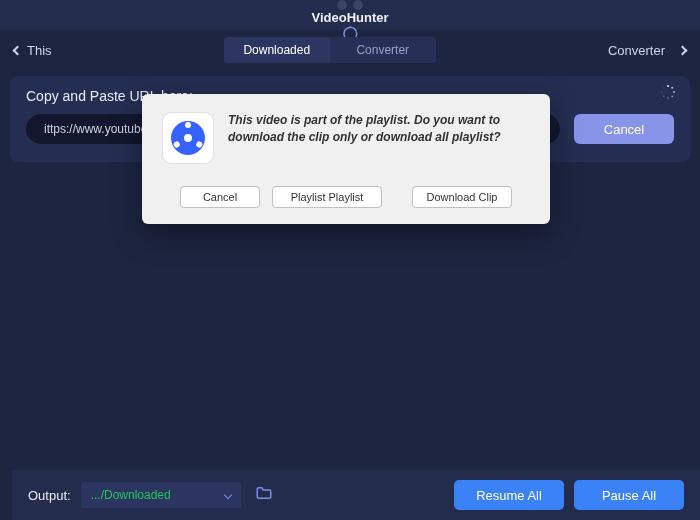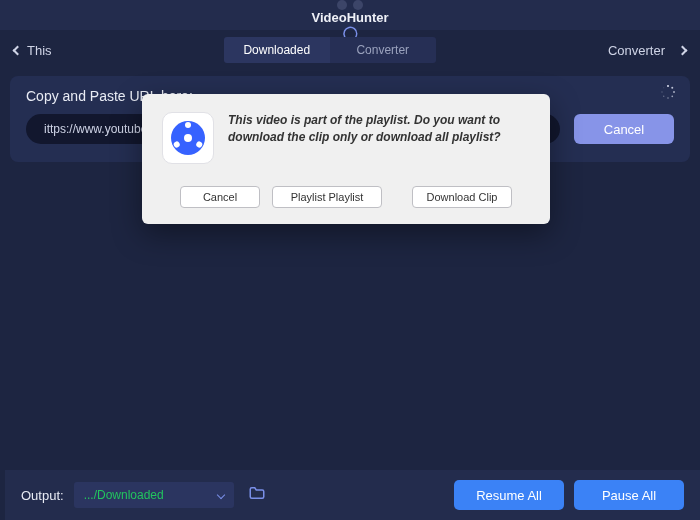--- a/index.html
+++ b/index.html
@@ -25,21 +25,21 @@
   
   .card { margin: 6px 10px 0 10px; background: #242e52; border-radius: 8px; padding: 12px 16px 18px 16px; position: relative; }
   .card-label { font-size: 14px; color: #e8ebf4; margin-bottom: 10px; }
   .url-row { display: flex; align-items: center; gap: 14px; }
   .url-input { flex: 1; height: 30px; background: #12172e; border: none; border-radius: 15px; padding: 0 18px; color: #cfd4e6; font-size: 12px; outline: none; }
   .btn { border: none; border-radius: 6px; font-size: 13px; cursor: pointer; }
   .btn-primary { background: #8794e8; color: #fff; width: 100px; height: 30px; }
   .spinner { position: absolute; top: 8px; right: 14px; width: 16px; height: 16px; }
 
   
-  .footer { position: absolute; left: 5px; right: 0; bottom: 0; height: 50px; background: #232c4d; display: flex; align-items: center; padding: 0 16px; gap: 10px; }
+  .footer { position: absolute; left: 12px; right: 0; bottom: 0; height: 50px; background: #232c4d; display: flex; align-items: center; padding: 0 16px; gap: 10px; }
   .output-label { font-size: 13px; color: #e8ebf4; }
   .output-select { background: #2b3560; border: none; border-radius: 3px; height: 26px; min-width: 160px; display: flex; align-items: center; justify-content: space-between; padding: 0 10px; font-size: 12px; color: #22c55e; cursor: pointer; }
   .folder-icon { color: #7a8fe8; margin-left: 4px; cursor: pointer; }
   .footer-spacer { flex: 1; }
   .btn-footer { background: #3b82f6; color: #fff; width: 110px; height: 30px; border-radius: 5px; border: none; font-size: 13px; cursor: pointer; }
 
   
   .modal { position: absolute; left: 142px; top: 94px; width: 408px; background: #f0f0f0; border-radius: 6px; box-shadow: 0 10px 30px rgba(0,0,0,.4); padding: 18px 20px 16px 20px; }
   .modal-body { display: flex; gap: 14px; margin-bottom: 22px; }
   .modal-icon { width: 52px; height: 52px; border-radius: 10px; background: #fff; display: flex; align-items: center; justify-content: center; flex-shrink: 0; border: 1px solid #e1e1e6; }

